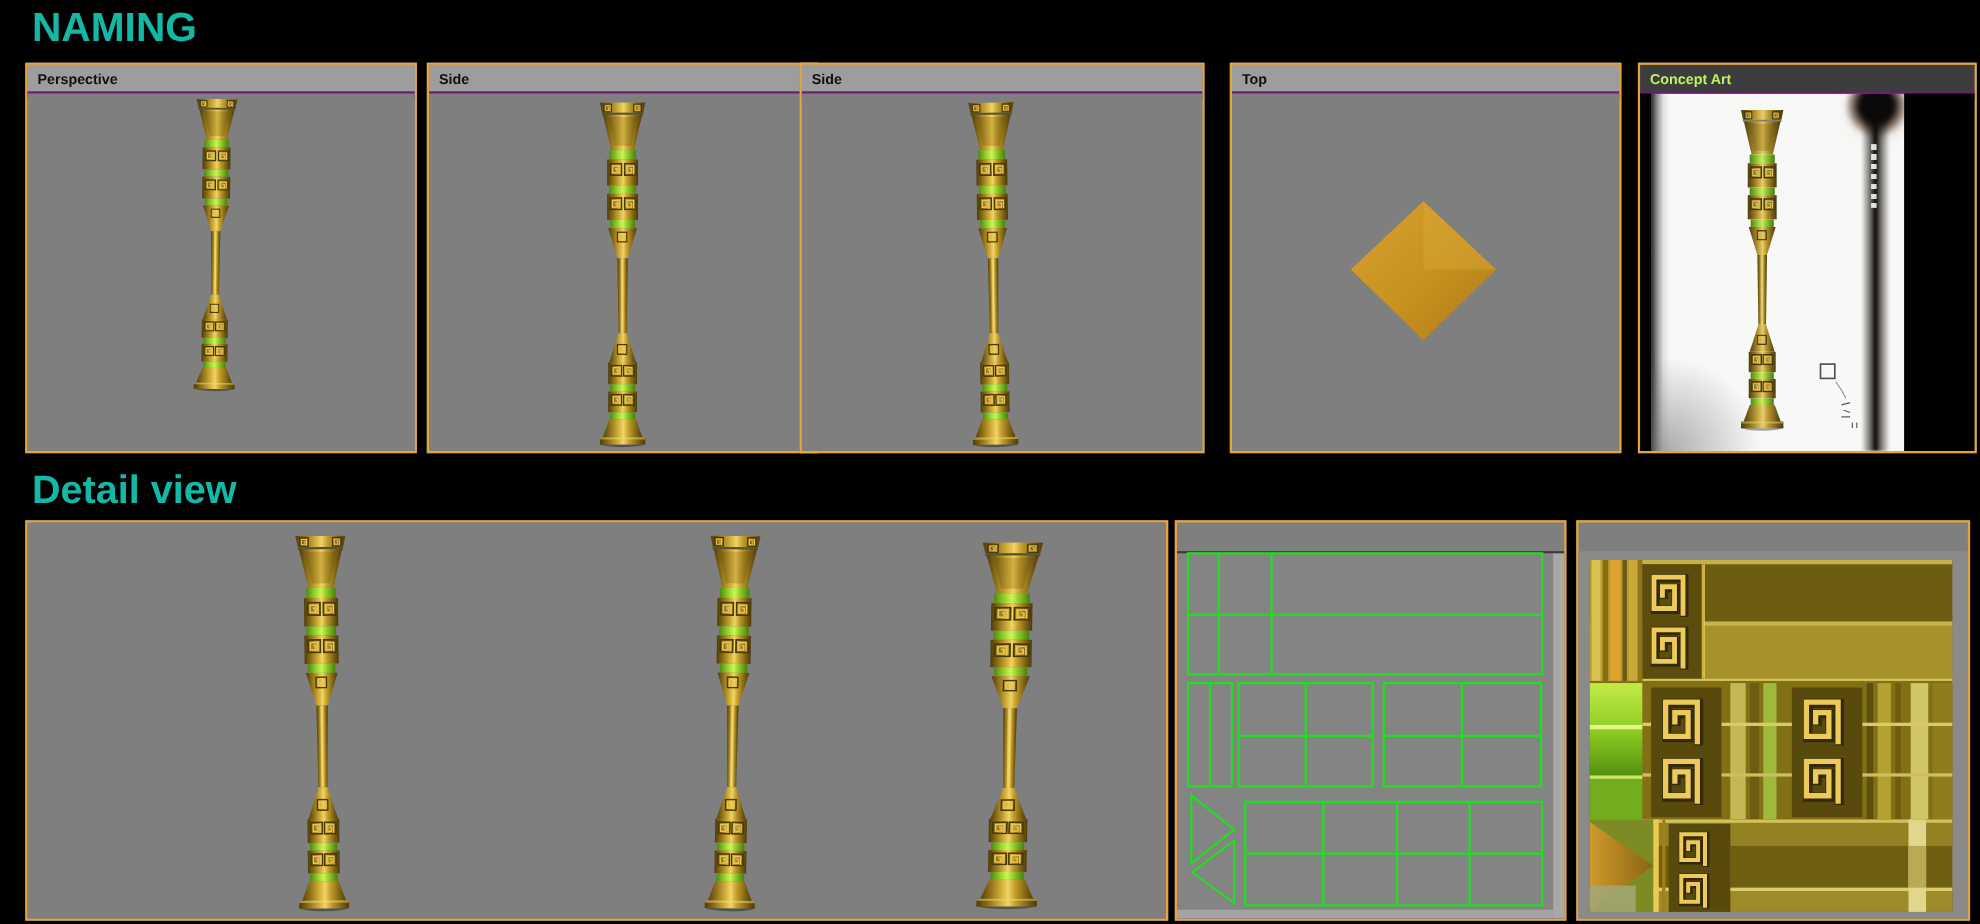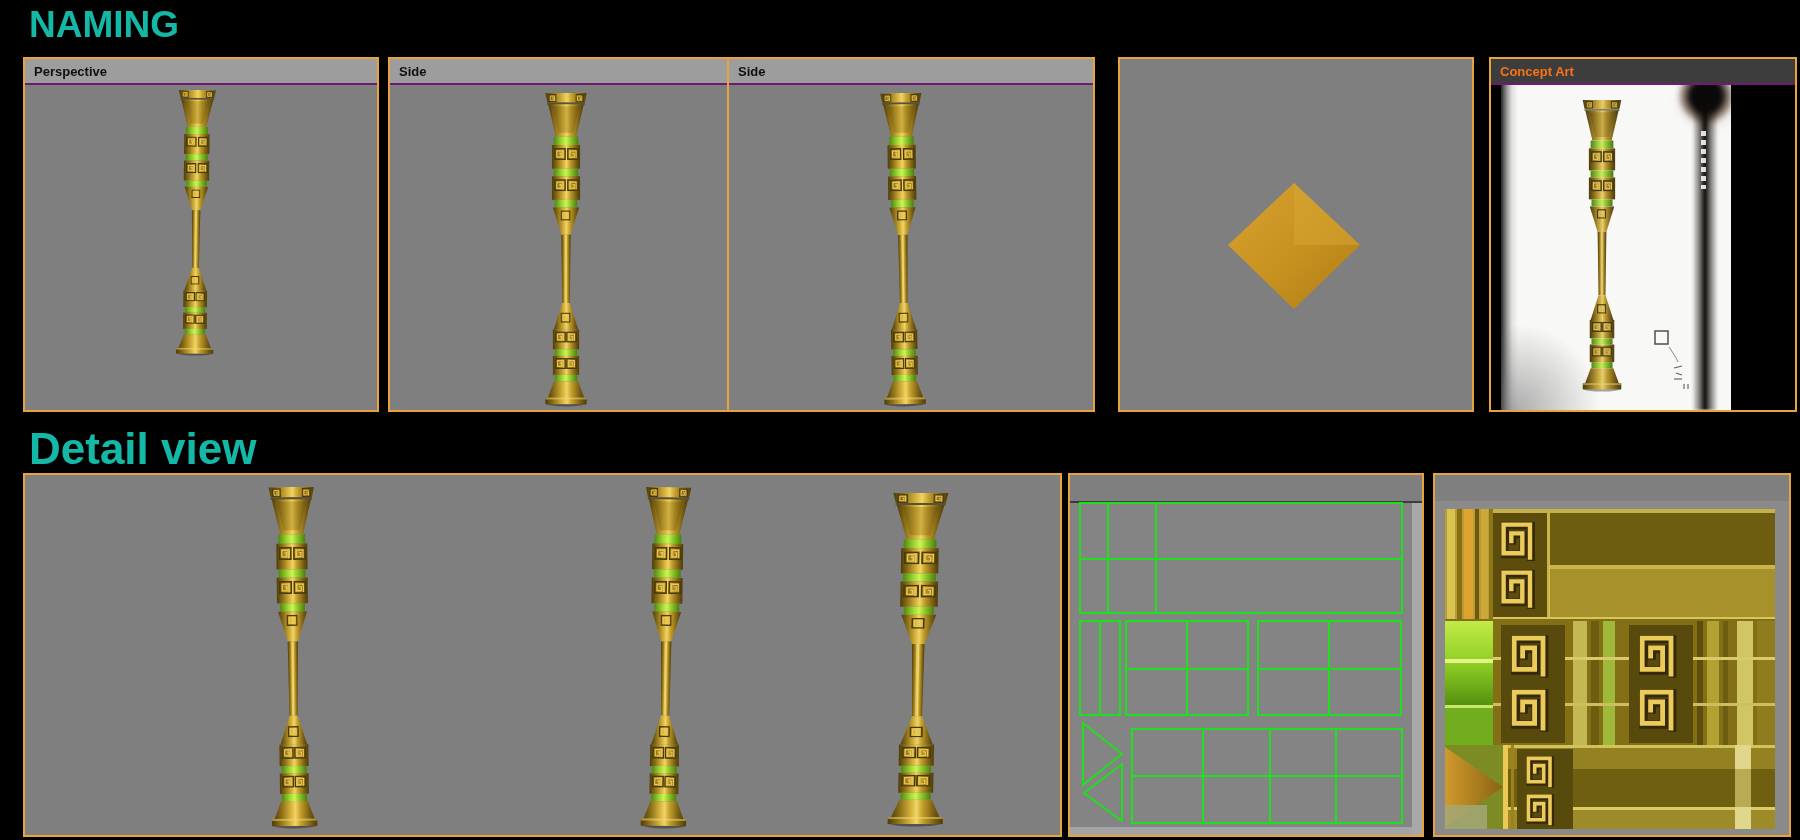--- a/index.html
+++ b/index.html
@@ -1,25 +1,25 @@
 <!DOCTYPE html>
 <html><head>
 <meta charset="utf-8">
 <style>
   html,body{margin:0;padding:0;background:#000;}
   body{width:1800px;height:840px;position:relative;overflow:hidden;
        font-family:"Liberation Sans",sans-serif;}
   .sheet-title{position:absolute;color:#14b8a6;font-weight:bold;letter-spacing:0px;
        font-family:"Liberation Sans",sans-serif;}
   #t-main{left:29px;top:4px;font-size:37px;}
-  #t-detail{left:29px;top:424px;font-size:44px;}
+  #t-detail{left:29px;top:424px;font-size:36px;}
   .panel{position:absolute;border:2px solid #e8a33c;background:#7f7f7f;box-sizing:border-box;}
   .phead{height:24px;background:#9d9d9d;border-bottom:8px solid #701a75;display:flex;
          align-items:center;padding:0 9px;font-size:13px;font-weight:bold;color:#101010;}
-  .phead.dark{background:#3d3d3d;color:#f97316;}
+  .phead.dark{background:#3d3d3d;color:#bef264;}
   .phead.mono{font-family:"DejaVu Sans Mono",monospace;font-weight:bold;font-size:14px;color:#1c1c1c;}
   .pbody{position:absolute;left:0;right:0;top:26px;bottom:0;overflow:hidden;background:#7f7f7f;}
   #p-persp{left:23px;top:57px;width:356px;height:355px;}
   #p-front{left:388px;top:57px;width:356px;height:355px;}
   #p-side{left:727px;top:57px;width:368px;height:355px;}
   #p-top{left:1118px;top:57px;width:356px;height:355px;}
   #p-concept{left:1489px;top:57px;width:308px;height:355px;}
   #p-concept .pbody{background:#000;}
   #p-detail{left:23px;top:473px;width:1039px;height:364px;}
   #p-detail .pbody{top:0;}
@@ -161,20 +161,23 @@
     <span>Side</span>
   </div>
   <div class="pbody">
     <svg class="pillar" style="left:144px;top:8px;transform:rotate(-.8deg)" width="60" height="314" viewBox="0 0 64 332" preserveAspectRatio="none">
         <use href="#pillar"></use>
       </svg>
   </div>
 </section>
 
 <section class="panel" id="p-top">
+  <div class="phead">
+    <span>Top</span>
+  </div>
   <div class="pbody">
     <svg style="position:absolute;left:0;top:0" width="352" height="327" viewBox="0 0 352 327">
       <polygon points="174,98 240,160 174,224 108,160" fill="url(#gTop)"></polygon>
       <polygon points="174,98 240,160 174,160" fill="#d8a534" opacity=".5"></polygon>
     </svg>
   </div>
 </section>
 
 <section class="panel" id="p-concept">
   <div class="phead dark">

